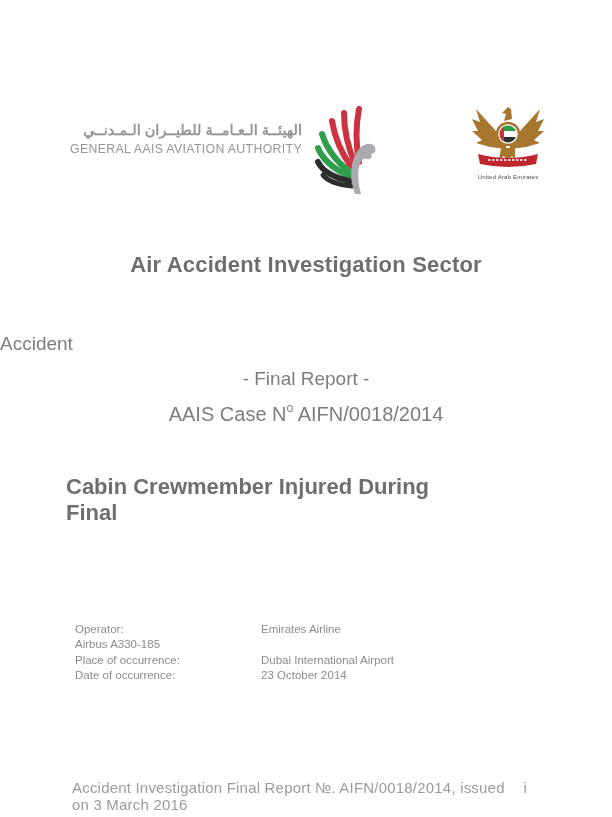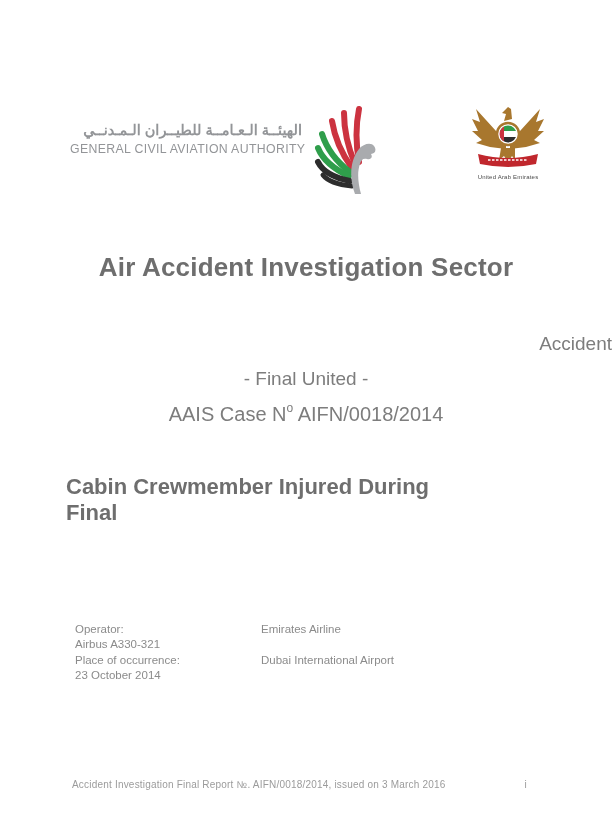--- a/index.html
+++ b/index.html
@@ -18,53 +18,53 @@
   .gcaa-arabic { font-size:14.5px; line-height:1.3; direction:rtl; font-weight:bold; letter-spacing:0.3px; }
   .gcaa-english { font-size:12.3px; letter-spacing:0.35px; margin-top:2px; white-space:nowrap; }
   .gcaa-falcon { position:absolute; left:244px; top:-6px; }
 
   .uae-emblem { position:absolute; left:468px; top:106px; width:80px; text-align:center; }
   .uae-caption { font-size:6px; color:#4a4a4a; margin-top:2px; letter-spacing:0.2px; }
 
   
   .sector-title {
     position:absolute; top:252px; left:0; width:612px;
-    text-align:center; font-size:26px; font-weight:bold; color:#6e6e6e; letter-spacing:0.2px;
+    text-align:center; font-size:22px; font-weight:bold; color:#6e6e6e; letter-spacing:0.2px;
   }
-  .occurrence-class { position:absolute; top:333px; left:0; width:612px; text-align:right; font-size:19px; color:#7d7d7d; }
+  .occurrence-class { position:absolute; top:333px; left:0; width:612px; text-align:left; font-size:19px; color:#7d7d7d; }
   .report-type      { position:absolute; top:368px; left:0; width:612px; text-align:center; font-size:19px; color:#7d7d7d; }
   .case-line        { position:absolute; top:402px; left:0; width:612px; text-align:center; font-size:20px; color:#7d7d7d; }
   .case-line sup    { font-size:12px; position:relative; top:-1px; }
   .report-title {
     position:absolute; top:474px; left:66px; width:480px;
     text-align:left; font-size:22px; font-weight:bold; color:#6e6e6e; line-height:25.5px;
   }
 
   
   .details { position:absolute; left:75px; top:622px; font-size:11.5px; line-height:15.4px; color:#8b8b8b; }
   .details-row { display:flex;gap:40px; }
   .details-label { width:146px; flex:0 0 146px; }
   .details-value { white-space:nowrap; }
 
   
   .footer {
     position:absolute; left:72px; top:779px; width:455px;
     display:flex; justify-content:space-between;
-    font-size:10px; color:#9b9b9b; letter-spacing:0.2px;
+    font-size:15px; color:#9b9b9b; letter-spacing:0.2px;
   }
 </style>
 </head>
 <body>
 
 <div class="page">
 
   <div class="gcaa-logo">
     <div class="gcaa-text">
       <div class="gcaa-arabic">الهيئــة الـعـامــة للطيــران الـمـدنــي</div>
-      <div class="gcaa-english">GENERAL CIVIL AVIATION AUTHORITY</div>
+      <div class="gcaa-english">GENERAL AAIS AVIATION AUTHORITY</div>
     </div>
     <span class="gcaa-falcon">
       <svg width="62" height="96" viewBox="0 0 62 96">
         <g fill="none" stroke-linecap="round">
           <path d="M45,60 Q40,32 45,7" stroke="#cc3340" stroke-width="6"></path>
           <path d="M41,62 Q30,36 30,11" stroke="#cc3340" stroke-width="6"></path>
           <path d="M38,66 Q22,44 18,19" stroke="#cc3340" stroke-width="6"></path>
           <path d="M36,70 Q15,54 8,32" stroke="#2f9e4b" stroke-width="6"></path>
           <path d="M35,74 Q11,63 4,46" stroke="#2f9e4b" stroke-width="6"></path>
           <path d="M36,79 Q11,74 4,60" stroke="#2d2d2d" stroke-width="6"></path>
@@ -101,41 +101,42 @@
         <path fill="#c0272d" d="M8,48 Q38,56 68,48 L66,58 Q38,64 10,58 Z"></path>
         <line x1="18" y1="54" x2="58" y2="54" stroke="#ffffff" stroke-width="1.6" stroke-dasharray="2.5 1.5"></line>
       </svg>
     </span>
     <div class="uae-caption">United Arab Emirates</div>
   </div>
 
   <div class="sector-title">Air Accident Investigation Sector</div>
 
   <div class="occurrence-class">Accident</div>
-  <div class="report-type">- Final United -</div>
+  <div class="report-type">- Final Report -</div>
   <div class="case-line"><span>AAIS Case N</span><sup>o</sup> <span>AIFN/0018/2014</span></div>
 
   <div class="report-title">
     <div>Cabin Crewmember Injured During</div>
     <div>Final</div>
   </div>
 
   <div class="details">
     <div class="details-row">
       <div class="details-label">Operator:</div>
       <div class="details-value">Emirates Airline</div>
     </div>
     <div class="details-row">
-      <div class="details-value">Airbus A330-321</div>
+      <div class="details-value">Airbus A330-185</div>
     </div>
     <div class="details-row">
       <div class="details-label">Place of occurrence:</div>
       <div class="details-value">Dubai International Airport</div>
     </div>
     <div class="details-row">
+      <div class="details-label">Date of occurrence:</div>
       <div class="details-value">23 October 2014</div>
     </div>
   </div>
 
   <div class="footer">
     <span>Accident Investigation Final Report №. AIFN/0018/2014, issued on 3 March 2016</span>
     <span>i</span>
   </div>
 
 </div>

